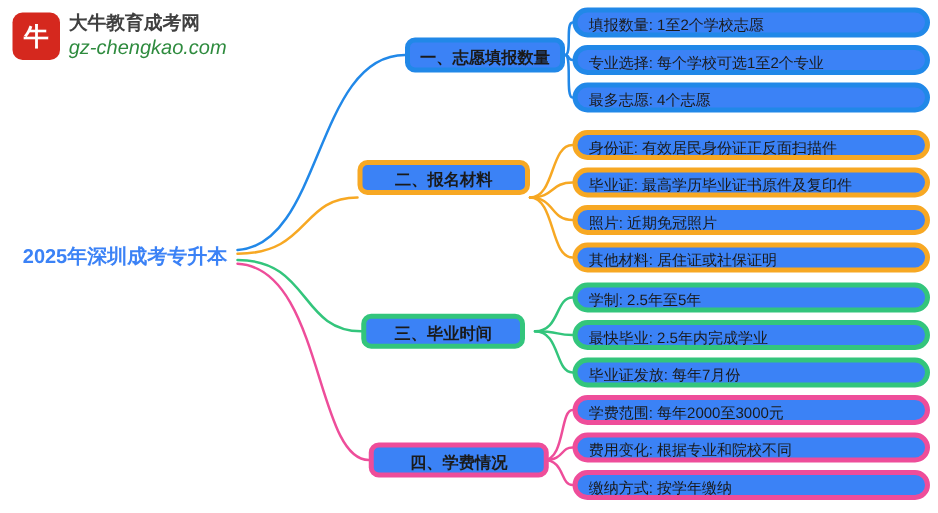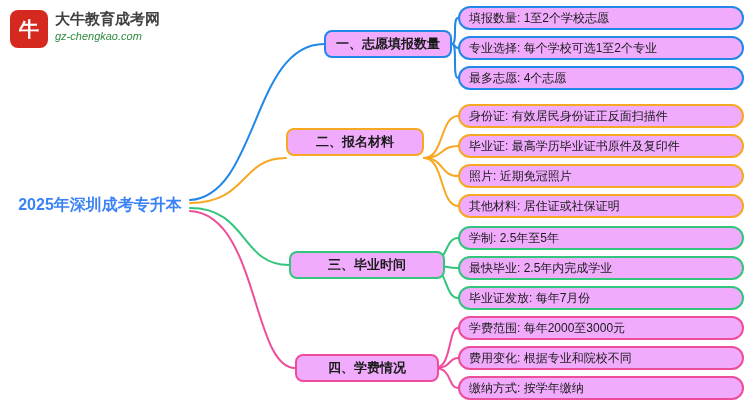--- a/index.html
+++ b/index.html
@@ -7,22 +7,22 @@
   body {
     position:relative;
     background:#ffffff;
     font-family:"Liberation Sans","DejaVu Sans",sans-serif;
     overflow:hidden;
   }
   .stage { position:absolute; left:0; top:0; width:750px; height:410px; }
   svg.edges { position:absolute; left:0; top:0; z-index:1; }
   .node {
     position:absolute;
-    background:#f0abfc;
-    border:2px solid #fca5a5;
+    background:#3b82f6;
+    border:4px solid #fca5a5;
     z-index:2;
     color:#1a1a1a;
   }
   .branch {
     height:28px;
     line-height:24px;
     text-align:center;
     font-weight:bold;
     font-size:13px;
     border-radius:8px;
@@ -66,21 +66,21 @@
     background:#d5281e;
     color:#ffffff;
     font-size:20px;
     font-weight:bold;
     display:flex;
     align-items:center;
     justify-content:center;
     flex:0 0 auto;
   }
   .logo-title { font-size:15px; font-weight:bold; color:#2e8b3e; line-height:1.25; }
-  .logo-sub   { font-size:11px; color:#2e8b3e; font-style:italic; line-height:1.3; }
+  .logo-sub   { font-size:16px; color:#2e8b3e; font-style:italic; line-height:1.3; }
 </style>
 </head>
 <body>
 
 <div class="stage">
 
   <svg class="edges" width="750" height="410" viewBox="0 0 750 410" fill="none">
 
     <path d="M 190 200 C 258 196 252 44 324 44" stroke-width="2" stroke-linecap="round" fill="none" stroke="#2188e8"></path>
     <path d="M 190 203 C 248 203 240 158 286 158" stroke-width="2" stroke-linecap="round" fill="none" stroke="#f7a823"></path>
@@ -110,21 +110,21 @@
     <div class="logo-text">
       <div class="logo-title" style="color: #404040;">大牛教育成考网</div>
       <div class="logo-sub" style="color: rgb(46, 139, 62);">gz-chengkao.com</div>
     </div>
   </div>
 
   <div class="root-label">2025年深圳成考专升本</div>
 
   <div class="node branch" style="left: 324px; top: 30px; width: 128px; border-color: rgb(33, 136, 232);">一、志愿填报数量</div>
   <div class="node branch" style="left: 286px; top: 128px; width: 138px; border-color: rgb(247, 168, 35);">二、报名材料</div>
-  <div class="node branch" style="left: 289px; top: 251px; width: 156px; border-color: rgb(51, 197, 124);">三、毕业时间</div>
+  <div class="node branch" style="left: 289px; top: 251px; width: 131px; border-color: rgb(51, 197, 124);">三、毕业时间</div>
   <div class="node branch" style="left: 295px; top: 354px; width: 144px; border-color: rgb(238, 77, 154);">四、学费情况</div>
 
   <div class="node leaf" style="top: 6px; border-color: rgb(33, 136, 232);">填报数量: 1至2个学校志愿</div>
   <div class="node leaf" style="top: 36px; border-color: rgb(33, 136, 232);">专业选择: 每个学校可选1至2个专业</div>
   <div class="node leaf" style="top: 66px; border-color: rgb(33, 136, 232);">最多志愿: 4个志愿</div>
 
   <div class="node leaf" style="top: 104px; border-color: rgb(247, 168, 35);">身份证: 有效居民身份证正反面扫描件</div>
   <div class="node leaf" style="top: 134px; border-color: rgb(247, 168, 35);">毕业证: 最高学历毕业证书原件及复印件</div>
   <div class="node leaf" style="top: 164px; border-color: rgb(247, 168, 35);">照片: 近期免冠照片</div>
   <div class="node leaf" style="top: 194px; border-color: rgb(247, 168, 35);">其他材料: 居住证或社保证明</div>

